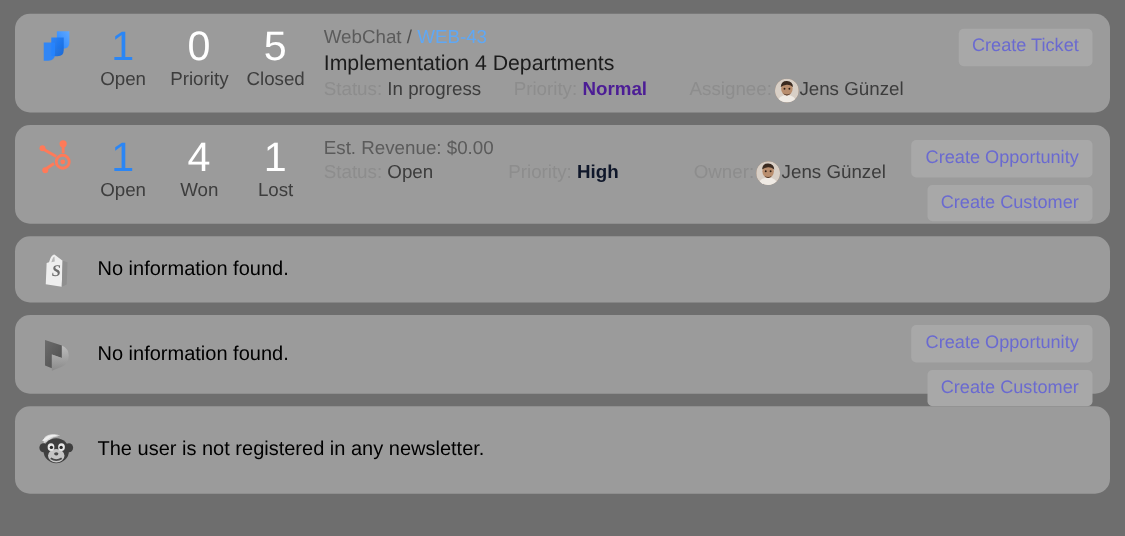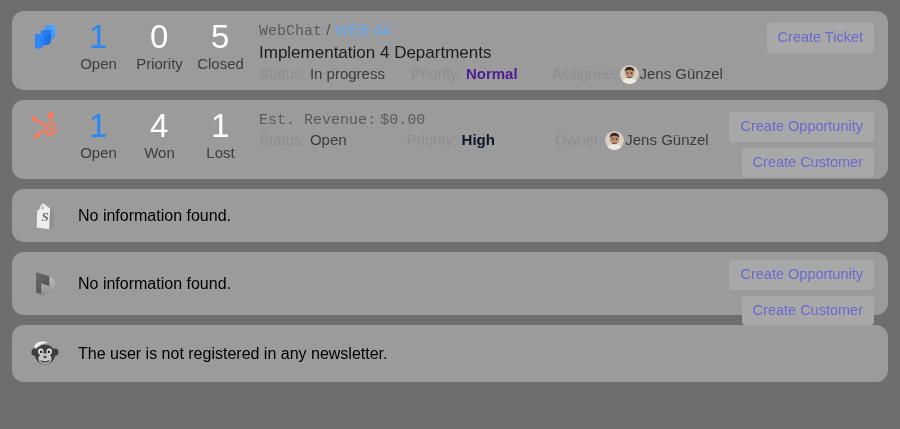--- a/index.html
+++ b/index.html
@@ -18,40 +18,40 @@
   .card {
     position: relative;
     background: #9b9b9b;
     border-radius: 12px;
     flex: none;
   }
   .card.jira    { height: 79px; }
   .card.hubspot { height: 79px; }
   .card.shopify { height: 53px; }
   .card.dynamics{ height: 63px; }
-  .card.mailchimp{ height: 57px; }
+  .card.mailchimp{ height: 70px; }
 
   
   .row { display: flex; align-items: flex-start; height: 100%; padding: 9px 10px 0 12px; }
 
   .logo { width: 42px; flex: none; display:flex; align-items:flex-start; justify-content:center; padding-top:3px;}
   .logo svg { display: block; }
 
   .counters { display: flex; flex: none; gap: 0; padding-left: 2px; }
   .counter { min-width: 61px; text-align: center; }
   .counter .num {
     font-size: 33px; line-height: 34px; font-weight: 400; color: #ffffff;
     display:block; letter-spacing: .5px;
   }
   .counter.accent .num { color: #2b86f5; }
   .counter .lbl { font-size: 15px; line-height: 20px; color: #3d3d3d; display:block; }
 
   .info { flex: 1 1 auto; padding-left: 8px; min-width: 0; }
   .info .line1 { font-size: 15px; line-height: 19px; color: #4d4d4d; white-space: nowrap; }
-  .info .line1 .key { color: #5b5b5b; font-family: Liberation Mono, monospace; }
+  .info .line1 .key { color: #5b5b5b; }
   .info .line1 .link { color: #5fa8f5; }
   .info .title {
     font-size: 17px; line-height: 23px; font-weight: normal; color: #1c1c1c;
     white-space: nowrap;
   }
   .info .line3 { font-size: 15px; line-height: 20px; white-space: nowrap; display: flex; align-items: flex-end; }
   .muted { color: #8d8d8d; }
   .val   { color: #3c3c3c; }
   .prio-normal { color: #4c1d95; font-weight: bold; }
   .prio-high   { color: #0f172a; font-weight: bold; }
@@ -128,21 +128,21 @@
         <div class="counter">
           <span class="num">5</span>
           <span class="lbl">Closed</span>
         </div>
       </div>
 
       <div class="info">
         <div class="line1">
           <span class="key">WebChat</span>
           <span>/</span>
-          <span class="link">WEB-44</span>
+          <span class="link">WEB-43</span>
         </div>
         <div class="title">Implementation 4 Departments</div>
         <div class="line3">
           <span class="muted">Status:</span>&nbsp;<span class="val">In progress</span>
           <span class="gap-lg"></span>
           <span class="muted">Priority:</span>&nbsp;<span class="prio-normal">Normal</span>
           <span class="gap-xl"></span>
           <span class="muted">Assignee:</span>
           <span class="avatar">
             <svg width="19" height="19" viewBox="0 0 19 19" aria-hidden="true">

